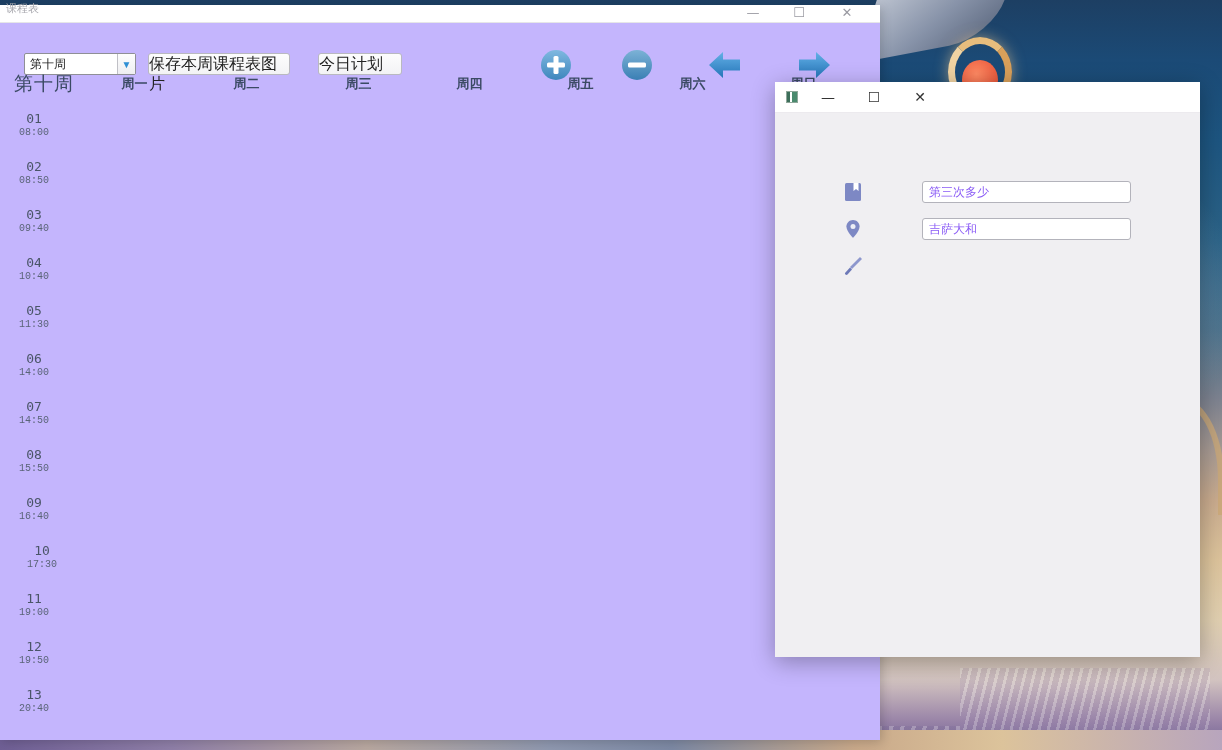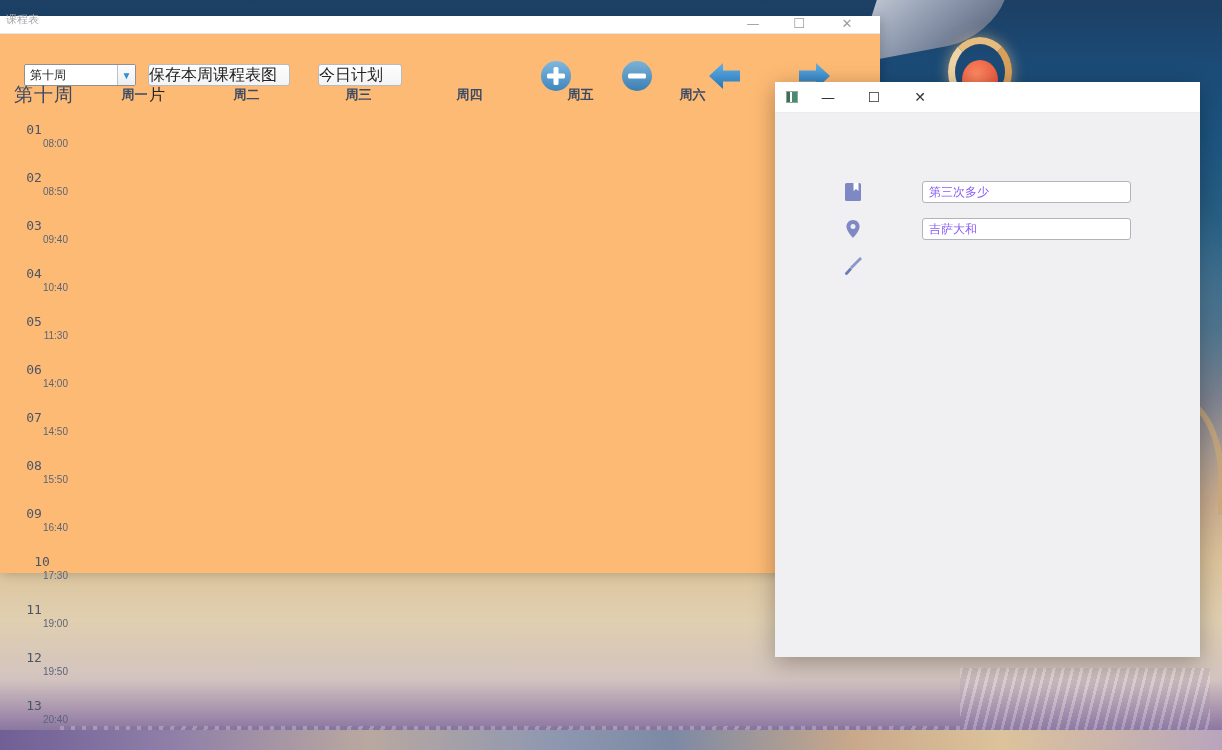--- a/index.html
+++ b/index.html
@@ -66,22 +66,22 @@
         rgba(255,255,255,.22) 0 4px, rgba(120,105,150,.25) 4px 11px);
   }
   #wp-strip {
     position: absolute; left: 0; top: 730px; width: 1222px; height: 20px;
     background: linear-gradient(90deg,#6f5f95 0%, #8f7fa8 14%, #b9a8a0 30%,
       #8f98b0 45%, #7d89a4 55%, #c9a98a 70%, #dcc39b 82%, #b8a5bd 100%);
   }
 
   
   #app-window {
-    position: absolute; left: 0; top: 16px; width: 880px; height: 557px;
-    background: #fdba74;
+    position: absolute; left: 0; top: 5px; width: 880px; height: 735px;
+    background: #c4b5fd;
     box-shadow: 2px 2px 10px rgba(0,0,0,.18);
   }
   #app-titlebar {
     position: relative; height: 18px; background: #ffffff;
     border-bottom: 1px solid #e6e6e8;
   }
   #app-title {
     position: absolute; left: 6px; top: -4px;
     font-size: 11px; color: #a8a8ae; white-space: nowrap;
   }
@@ -143,22 +143,21 @@
 
   
   #grid { position: absolute; left: 0; top: 96px; width: 880px; height: 630px; }
   .slot { position: absolute; left: 0; width: 68px; text-align: center; }
   .slot .num {
     font-size: 13px; color: #4a5568; line-height: 15px;
     font-family: "DejaVu Sans Mono", monospace;
   }
   .slot .tm {
     font-size: 10px; color: #5a6478; line-height: 13px;
-    font-family: Liberation Sans, sans-serif;
-    text-align: right;
+    font-family: Liberation Mono, monospace;
   }
 
   
   #form-dialog {
     position: absolute; left: 775px; top: 82px;
     width: 425px; height: 575px;
     background: #f0eff2;
     box-shadow: 0 5px 22px rgba(0,0,0,.30);
   }
   #form-titlebar {

